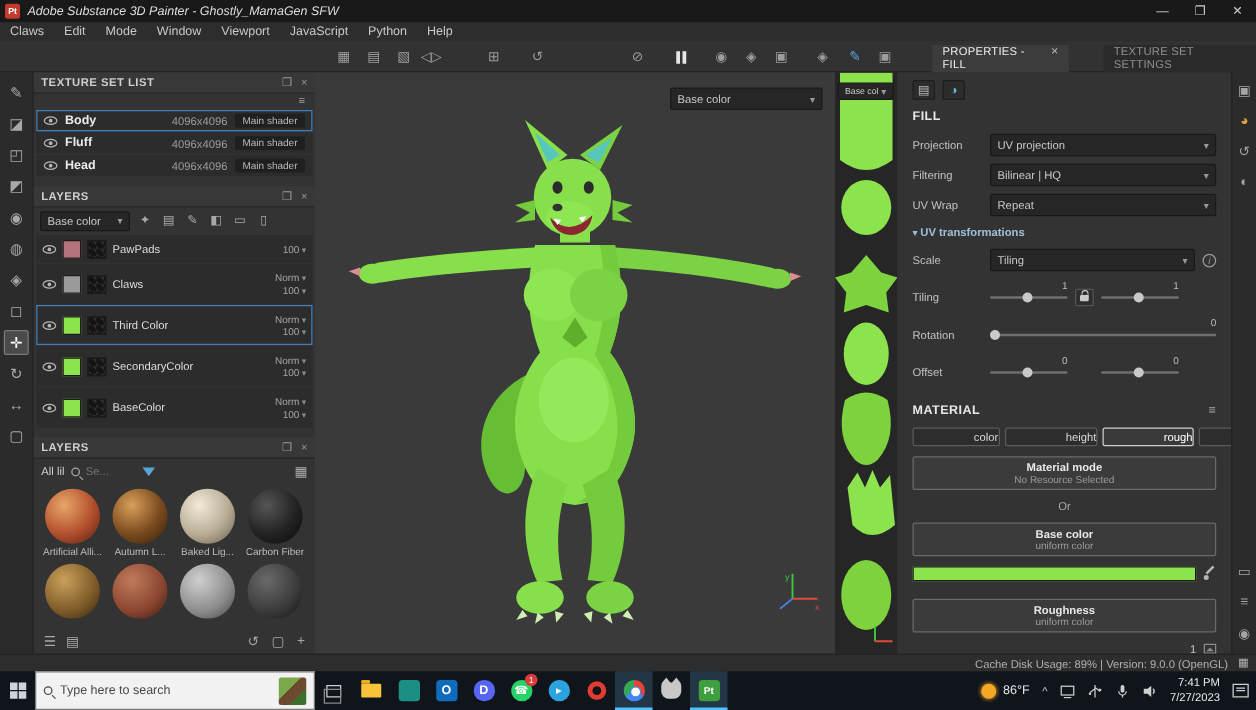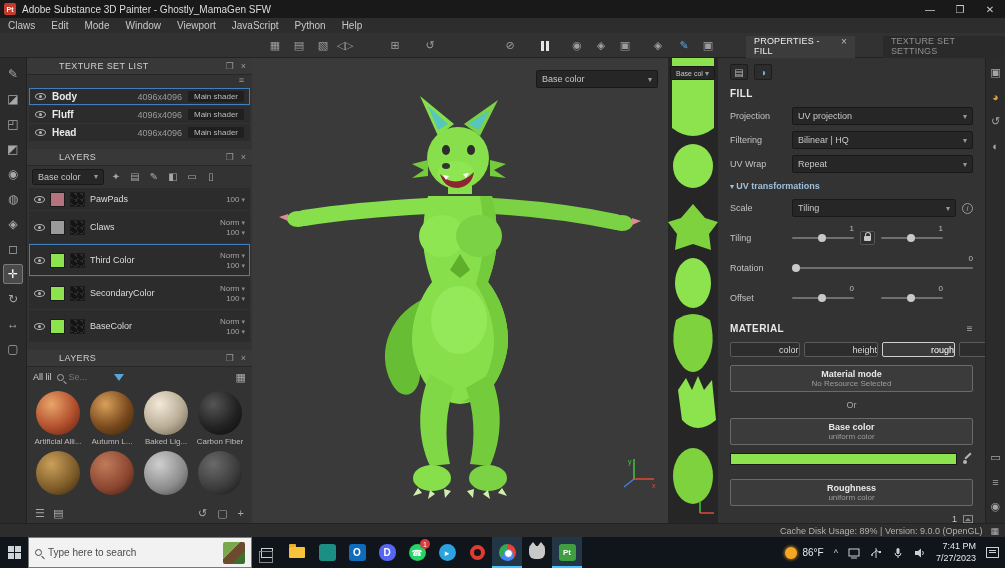--- a/index.html
+++ b/index.html
@@ -2,21 +2,21 @@
 <html><head>
 <meta charset="utf-8">
 <style>
   * { margin:0; padding:0; box-sizing:border-box; }
   html,body { width:1005px; height:568px; overflow:hidden; }
   body { font-family:"Liberation Sans","DejaVu Sans",sans-serif; font-size:11px; color:#cccccc; background:#333; position:relative; }
 
   
   .titlebar { position:absolute; left:0; top:0; width:1005px; height:18px; background:#191919; display:flex; align-items:center; gap:6px; padding-left:4px; }
   .appicon { width:12px; height:12px; background:#c23b2e; color:#fff; font-size:7px; font-weight:bold; display:flex; align-items:center; justify-content:center; border-radius:2px; }
-  .wtitle { font-size:10px; color:#dddddd; }
+  .wtitle { font-size:10px; color:#dddddd;font-style:italic; }
   .wcontrols { margin-left:auto; display:flex; height:100%; }
   .wbtn { width:30px; display:flex; align-items:center; justify-content:center; font-size:10px; color:#ccc; }
 
   
   .menubar { position:absolute; left:0; top:18px; width:1005px; height:15px; background:#2d2d2d; display:flex; align-items:center; gap:16px; padding-left:8px; font-size:10px; color:#c8c8c8; }
 
   
   .toolbar { position:absolute; left:0; top:33px; width:1005px; height:25px; background:#323232; border-bottom:1px solid #222; }
   .tgroup { position:absolute; top:0; height:25px; display:flex; align-items:center; gap:4px; }
   .ticon { width:20px; height:19px; display:flex; align-items:center; justify-content:center; color:#9d9d9d; font-size:11px; border-radius:2px; }
@@ -30,21 +30,21 @@
   .tabclose { color:#bbb; font-size:10px; }
 
   
   .toolstrip { position:absolute; left:0; top:58px; width:27px; height:465px; background:#2b2b2b; border-right:1px solid #222; display:flex; flex-direction:column; align-items:center; padding-top:6px; gap:5px; }
   .tool { width:20px; height:20px; display:flex; align-items:center; justify-content:center; color:#a8a8a8; font-size:12px; border-radius:2px; }
   .tool.selected { background:#4a4a4a; border:1px solid #7a7a7a; color:#fff; }
 
   
   .leftpanel { position:absolute; left:27px; top:58px; width:225px; height:465px; background:#333; }
   .phead { height:17px; background:#383838; display:flex; align-items:center; padding:0 6px; gap:6px; border-bottom:1px solid #272727; }
-  .phead .ptitle { font-size:9px; font-weight:normal; color:#cfcfcf; letter-spacing:.4px;margin-left:26px; }
+  .phead .ptitle { font-size:9px; font-weight:bold; color:#cfcfcf; letter-spacing:.4px; }
   .phead .picons { margin-left:auto; display:flex; gap:7px; color:#9a9a9a; font-size:9px; }
   .subrow { height:12px; display:flex; justify-content:flex-end; padding-right:8px; color:#9a9a9a; font-size:9px; }
 
   .ts-row { height:17px; margin:1px 2px; background:#2c2c2c; display:flex; align-items:center; gap:6px; padding:0 5px; border:1px solid transparent; }
   .ts-row.selected { border-color:#3f7fbe; }
   .ts-name { font-size:10px; color:#eaeaea; font-weight:bold; }
   .ts-size { margin-left:auto; font-size:9px; color:#9b9b9b; }
   .ts-badge { background:#1f1f1f; color:#bbb; font-size:8px; padding:1px 6px; border-radius:2px; }
 
   .eye { width:11px; height:7px; border:1px solid #b5b5b5; border-radius:50%; position:relative; flex:none; }

